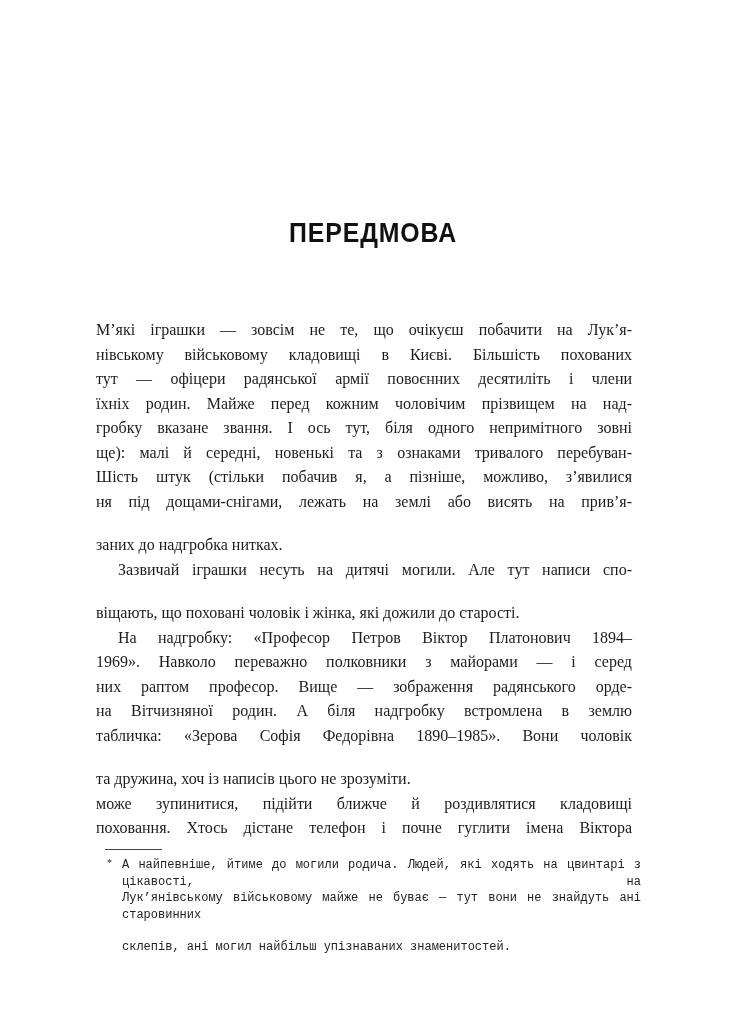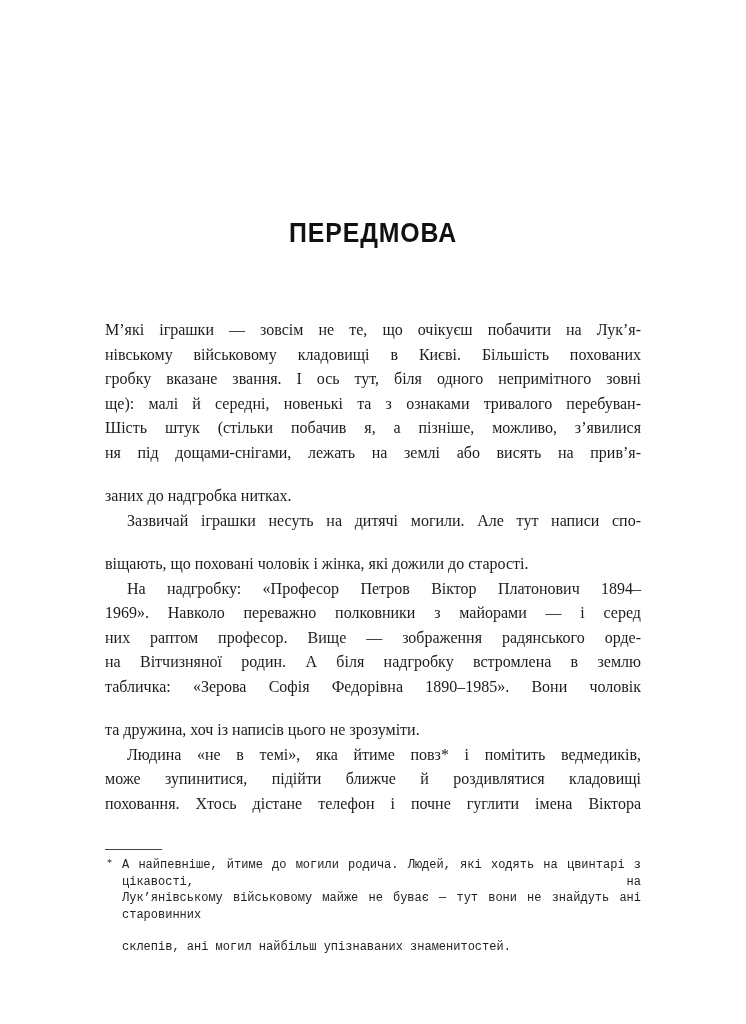--- a/index.html
+++ b/index.html
@@ -27,21 +27,21 @@
     font-weight: 700;
     font-size: 27px;
     letter-spacing: 1px;
     color: #111111;
     transform: scaleX(0.92);
     transform-origin: center;
   }
   .body-text {
     position: absolute;
     top: 318px;
-    left: 105px;
+    left: 96px;
     width: 536px;
     font-size: 16px;
     line-height: 24.5px;
   }
   .line {
     text-align: justify;
     text-align-last: justify;
     white-space: normal;
   }
   .line.last {
@@ -91,20 +91,22 @@
 
 <div class="page">
 
   <h1 class="chapter-title">ПЕРЕДМОВА</h1>
 
   <div class="body-text">
 
     <div class="para">
       <div class="line">М’які іграшки — зовсім не те, що очікуєш побачити на Лук’я-</div>
       <div class="line">нівському військовому кладовищі в Києві. Більшість похованих</div>
+      <div class="line">тут — офіцери радянської армії повоєнних десятиліть і члени</div>
+      <div class="line">їхніх родин. Майже перед кожним чоловічим прізвищем на над-</div>
       <div class="line">гробку вказане звання. І ось тут, біля одного непримітного зовні</div>
       <div class="line">ще): малі й середні, новенькі та з ознаками тривалого перебуван-</div>
       <div class="line">Шість штук (стільки побачив я, а пізніше, можливо, з’явилися</div>
       <div class="line">ня під дощами-снігами, лежать на землі або висять на прив’я-</div>
       <div class="line last">заних до надгробка нитках.</div>
     </div>
 
     <div class="para">
       <div class="line indent">Зазвичай іграшки несуть на дитячі могили. Але тут написи спо-</div>
       <div class="line last">віщають, що поховані чоловік і жінка, які дожили до старості.</div>
@@ -113,21 +115,20 @@
     <div class="para">
       <div class="line indent">На надгробку: «Професор Петров Віктор Платонович 1894–</div>
       <div class="line">1969». Навколо переважно полковники з майорами — і серед</div>
       <div class="line">них раптом професор. Вище — зображення радянського орде-</div>
       <div class="line">на Вітчизняної родин. А біля надгробку встромлена в землю</div>
       <div class="line">табличка: «Зерова Софія Федорівна 1890–1985». Вони чоловік</div>
       <div class="line last">та дружина, хоч із написів цього не зрозуміти.</div>
     </div>
 
     <div class="para">
-      <div class="line indent">Людина «не в темі», яка йтиме повз* і помітить ведмедиків,</div>
       <div class="line">може зупинитися, підійти ближче й роздивлятися кладовищі</div>
       <div class="line">поховання. Хтось дістане телефон і почне гуглити імена Віктора</div>
     </div>
 
   </div>
 
   <div class="footnote">
     <div class="footnote-rule"></div>
     <div class="footnote-body">
       <span class="footnote-marker">*</span>

